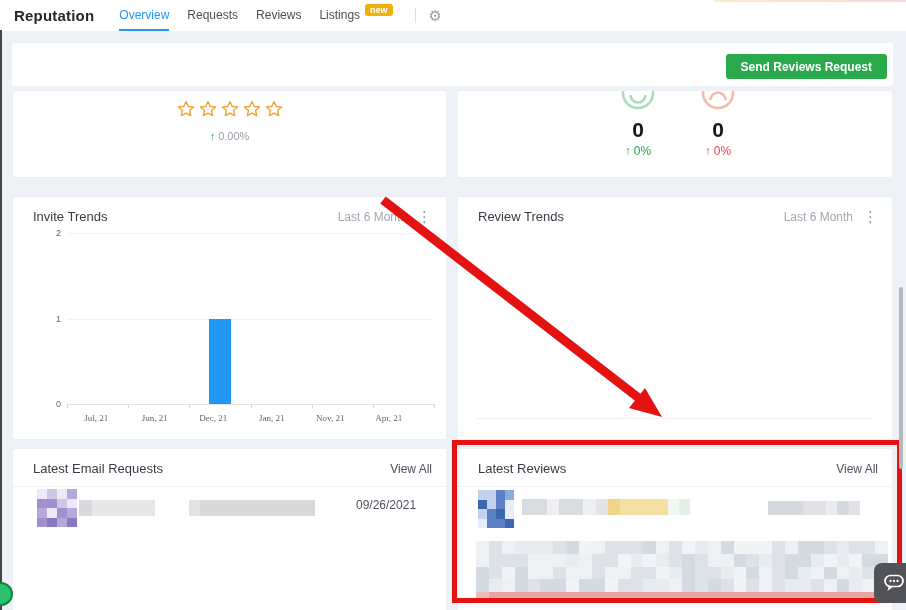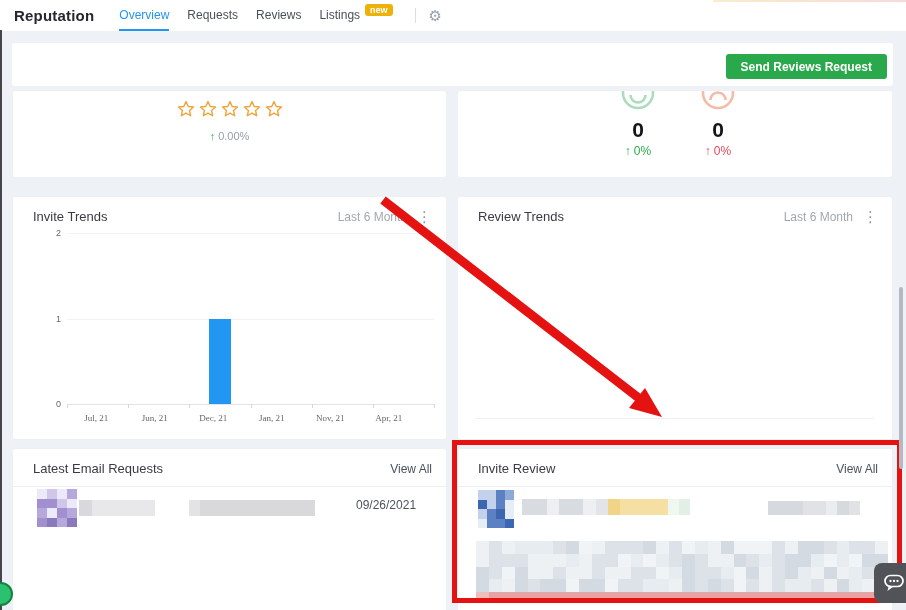--- a/index.html
+++ b/index.html
@@ -266,21 +266,21 @@
         <i style="background: rgb(217, 217, 220);"></i>
         <i style="background: rgb(217, 217, 220);"></i>
         <i style="background: rgb(217, 217, 220);"></i>
       </div>
     <span class="date-cell">09/26/2021</span>
   </div>
 </div>
 
 <div class="panel latest-review-panel">
   <div class="panel-header header-line">
-    <div class="panel-title">Invite Review</div>
+    <div class="panel-title">Latest Reviews</div>
     <span class="view-all">View All</span>
   </div>
   <div class="mosaic m-rev-avatar" style="display: grid; grid-template-columns: repeat(4, 1fr); grid-template-rows: repeat(4, 1fr);">
       <i style="background: rgb(195, 210, 234);"></i>
       <i style="background: rgb(195, 210, 234);"></i>
       <i style="background: rgb(91, 128, 196);"></i>
       <i style="background: rgb(141, 169, 216);"></i>
       <i style="background: rgb(60, 102, 175);"></i>
       <i style="background: rgb(195, 210, 234);"></i>
       <i style="background: rgb(91, 128, 196);"></i>

